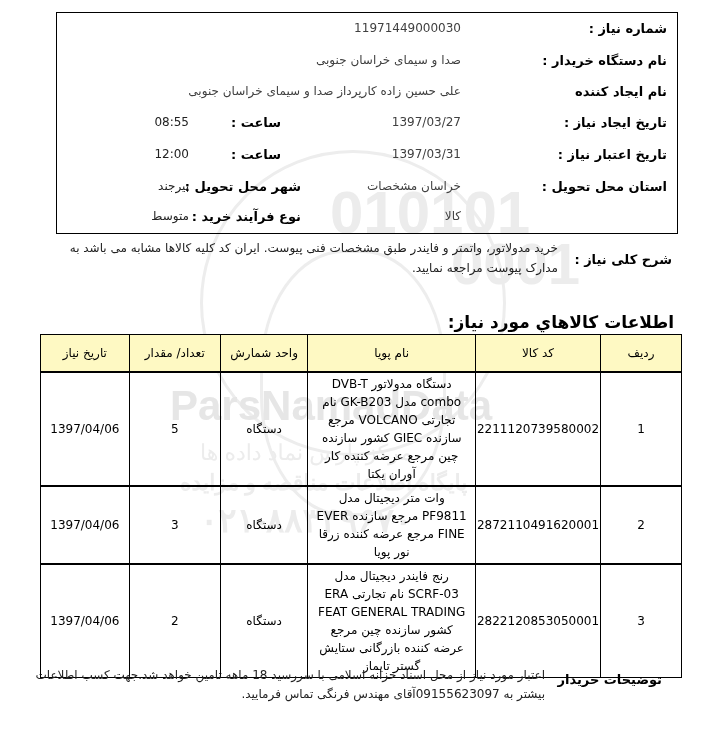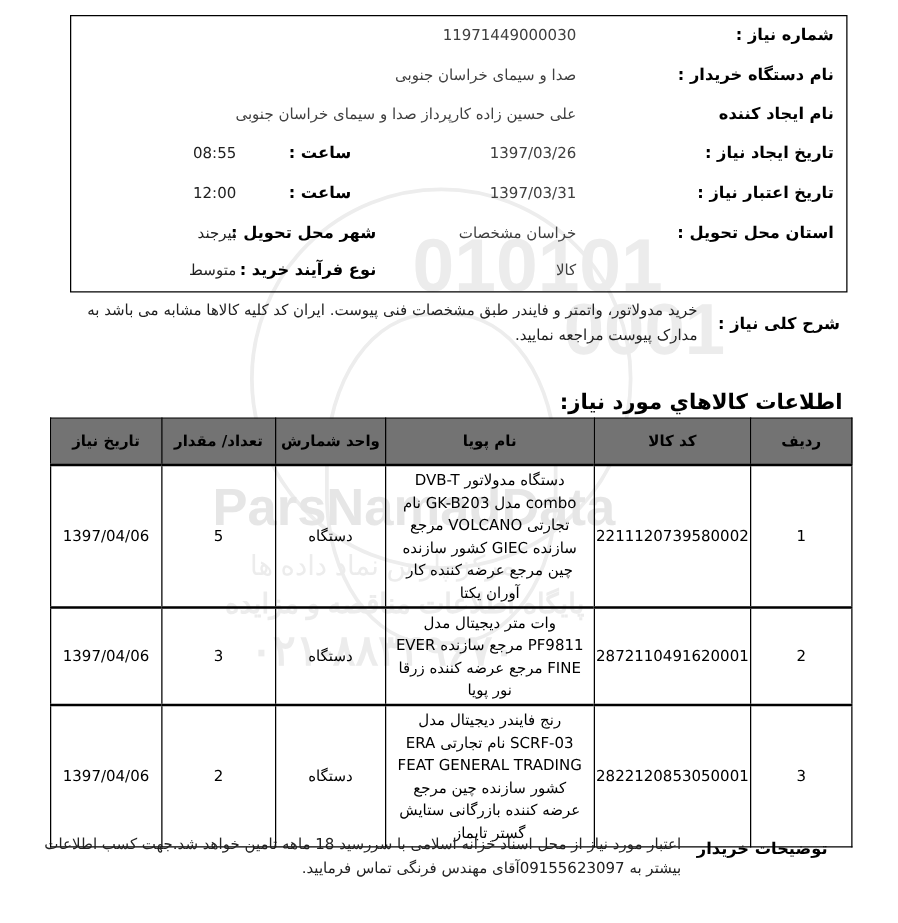--- a/index.html
+++ b/index.html
@@ -11,21 +11,21 @@
   .box { position:absolute; left:56px; top:12px; width:620px; height:220px; border:1px solid #000; }
   .row { position:absolute; right:0; height:20px; width:100%; font-size:12px; }
   .lbl { position:absolute; right:10px; font-weight:bold; font-size:13px; white-space:nowrap; }
   .val { position:absolute; right:216px; white-space:nowrap; font-size:12px; color:#404040; }
   .lbl2 { position:absolute; right:396px; font-weight:bold; font-size:13px; white-space:nowrap; }
   .val2 { position:absolute; right:488px; white-space:nowrap; font-size:12px; color:#222; }
   .desc-lbl { position:absolute; right:46px; top:252px; font-weight:bold; font-size:13px; }
   .desc-val { position:absolute; right:160px; top:238px; width:505px; font-size:12px; line-height:20px; color:#222; }
   .section-title { position:absolute; right:44px; top:312px; font-size:17px; font-weight:bold; }
   table.items { position:absolute; left:40px; top:334px; width:642px; border-collapse:collapse; font-size:12px; }
-  table.items th { background:#737373; border:1px solid #000; border-bottom:2px solid #000; height:34px; font-weight:bold; font-size:12px; }
+  table.items th { background:#fef9c3; border:1px solid #000; border-bottom:2px solid #000; height:34px; font-weight:normal; font-size:12px; }
   table.items td { border:1px solid #000; border-top:2px solid #000; text-align:center; vertical-align:middle; font-family:"DejaVu Sans", sans-serif; font-size:12px; }
   table.items td.name { line-height:18px; padding:2px 8px; }
   .notes-lbl { position:absolute; right:56px; top:672px; font-weight:bold; font-size:13px; }
   .notes-val { position:absolute; right:173px; top:666px; width:510px; font-size:12px; line-height:19px; color:#222; }
 </style>
 </head>
 <body>
 
 <div class="wm-circle" style="left:200px;top:150px;width:300px;height:300px;"></div>
 <div class="wm-circle" style="left:260px;top:250px;width:180px;height:260px;border-radius:45%;"></div>
@@ -44,21 +44,21 @@
   <div class="row" style="top:40px;">
     <span class="lbl">نام دستگاه خریدار :</span>
     <span class="val">صدا و سیمای خراسان جنوبی</span>
   </div>
   <div class="row" style="top:71px;">
     <span class="lbl">نام ایجاد کننده</span>
     <span class="val">علی حسین زاده کارپرداز صدا و سیمای خراسان جنوبی</span>
   </div>
   <div class="row" style="top:102px;">
     <span class="lbl">تاریخ ایجاد نیاز :</span>
-    <span class="val">1397/03/26</span>
+    <span class="val">1397/03/27</span>
     <span class="lbl2">ساعت :</span>
     <span class="val2">08:55</span>
   </div>
   <div class="row" style="top:134px;">
     <span class="lbl">تاریخ اعتبار نیاز :</span>
     <span class="val">1397/03/31</span>
     <span class="lbl2">ساعت :</span>
     <span class="val2">12:00</span>
   </div>
   <div class="row" style="top:166px;">

